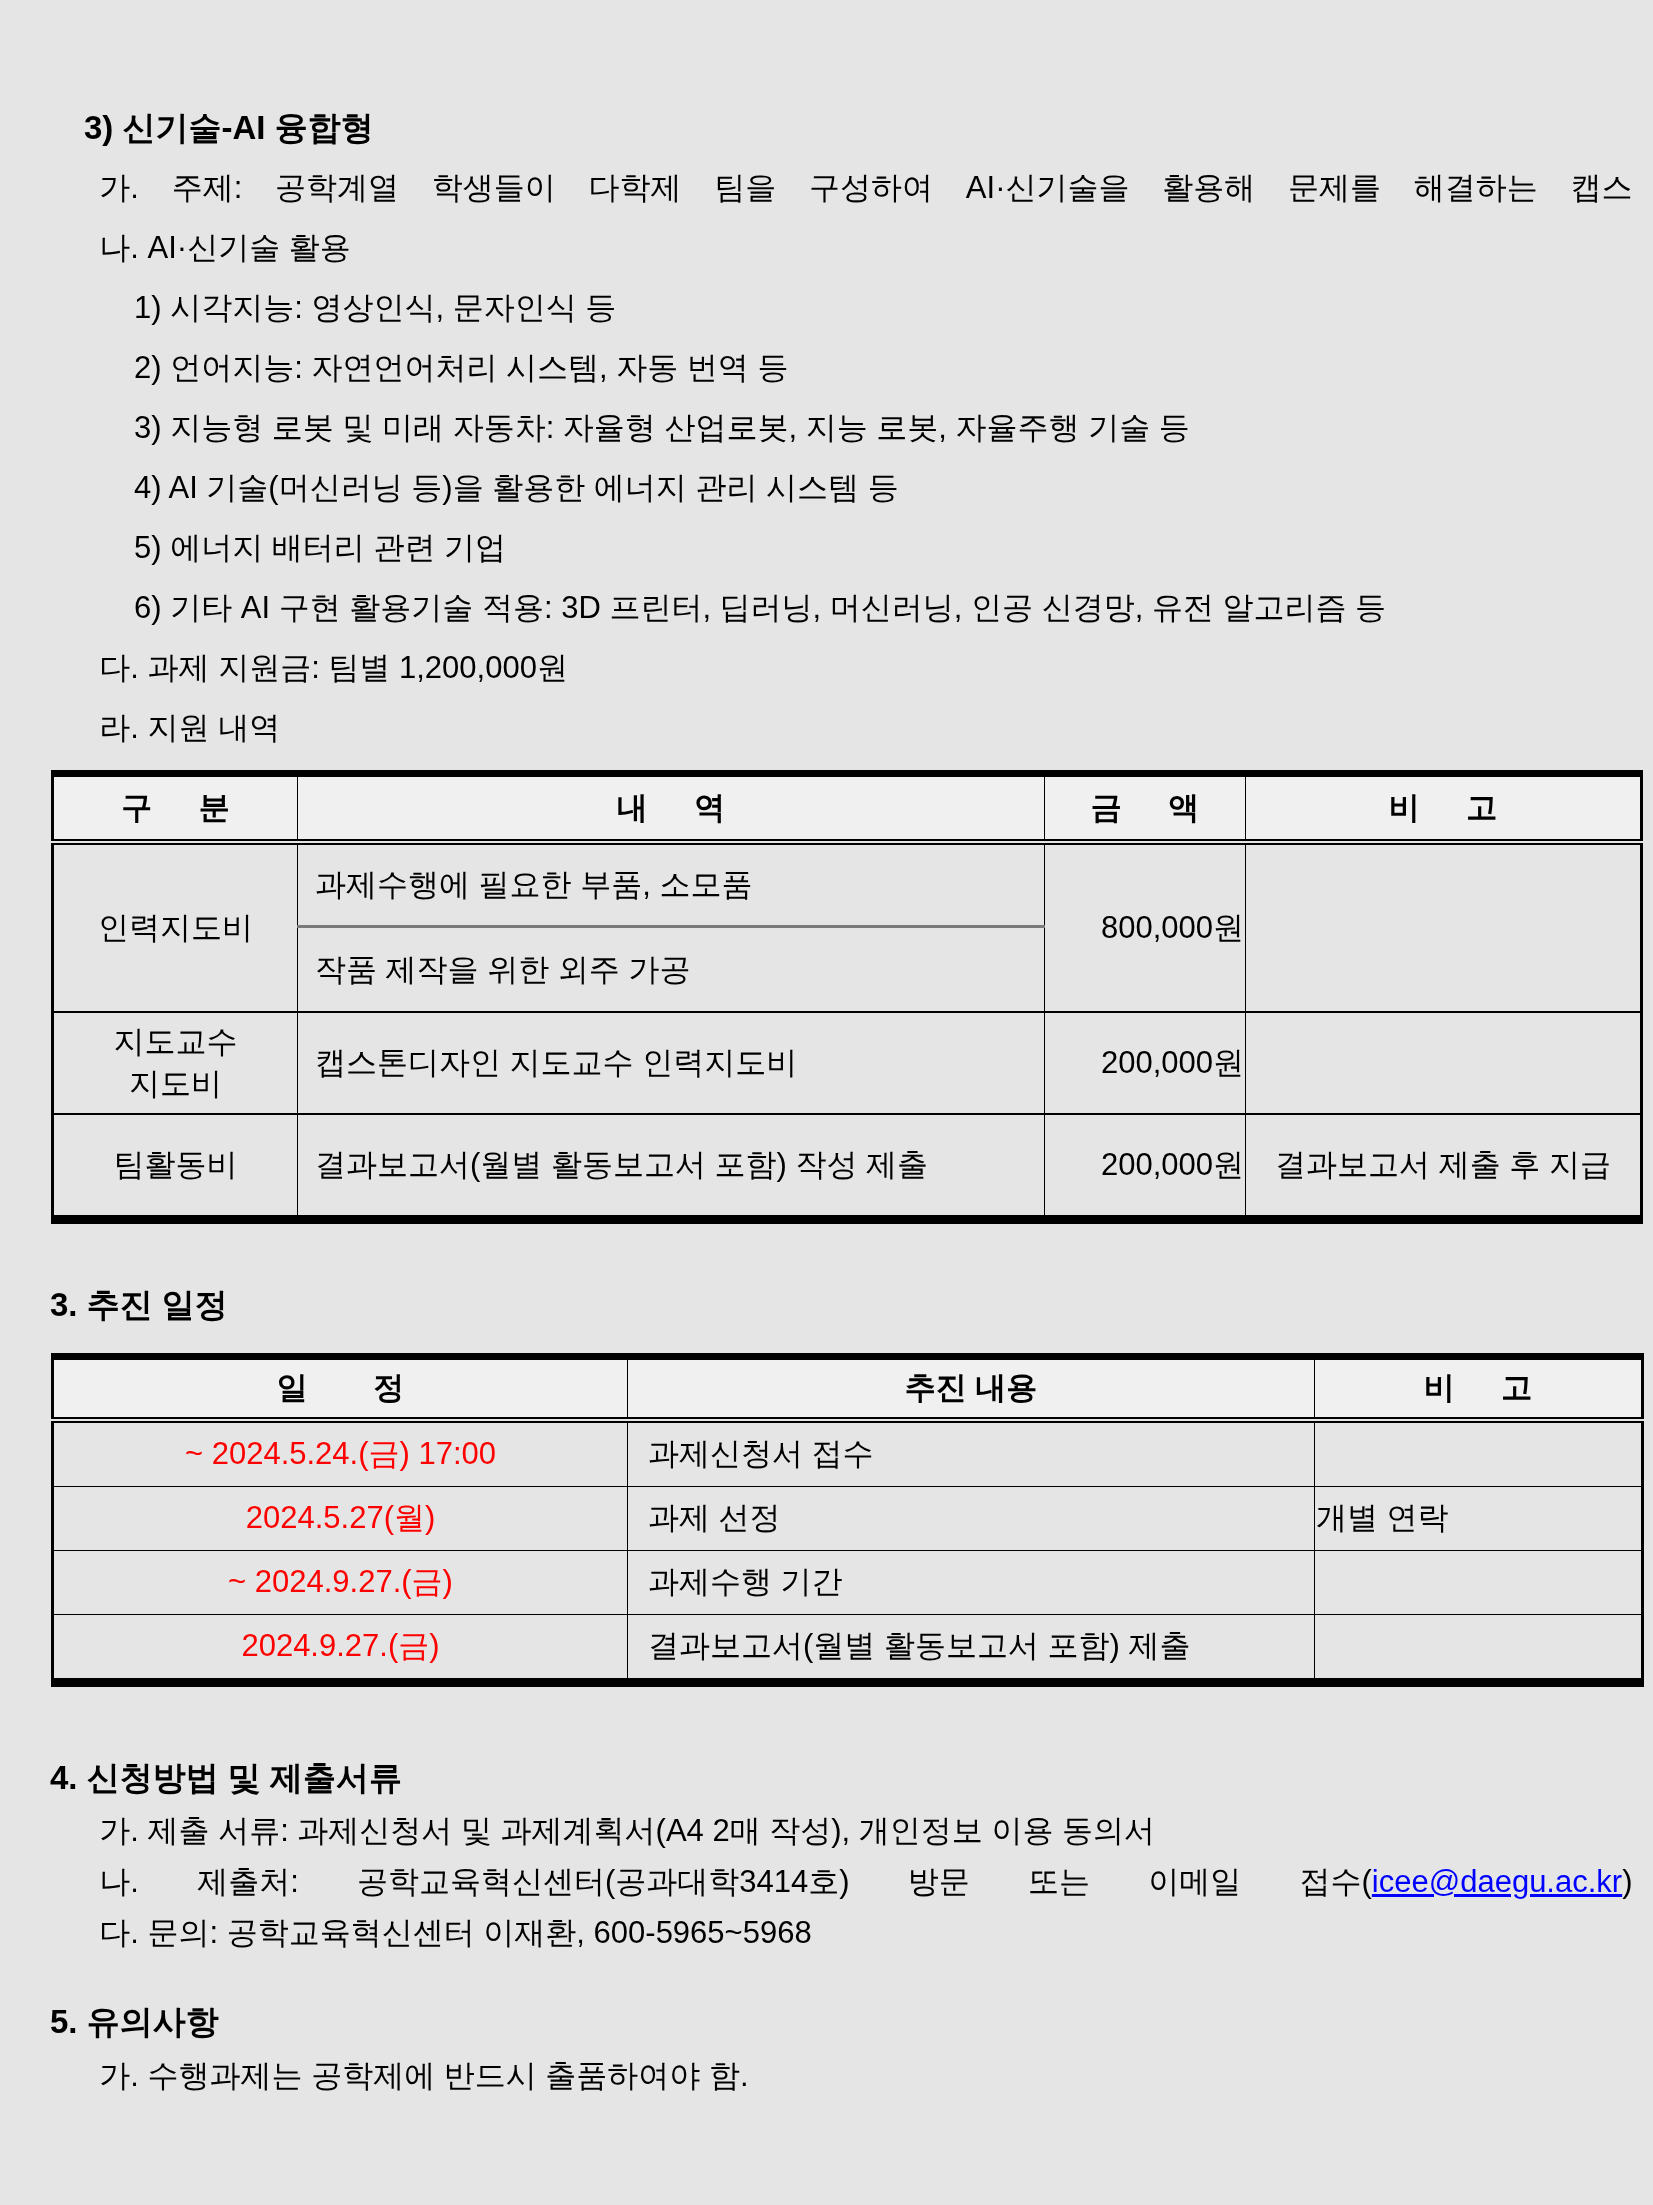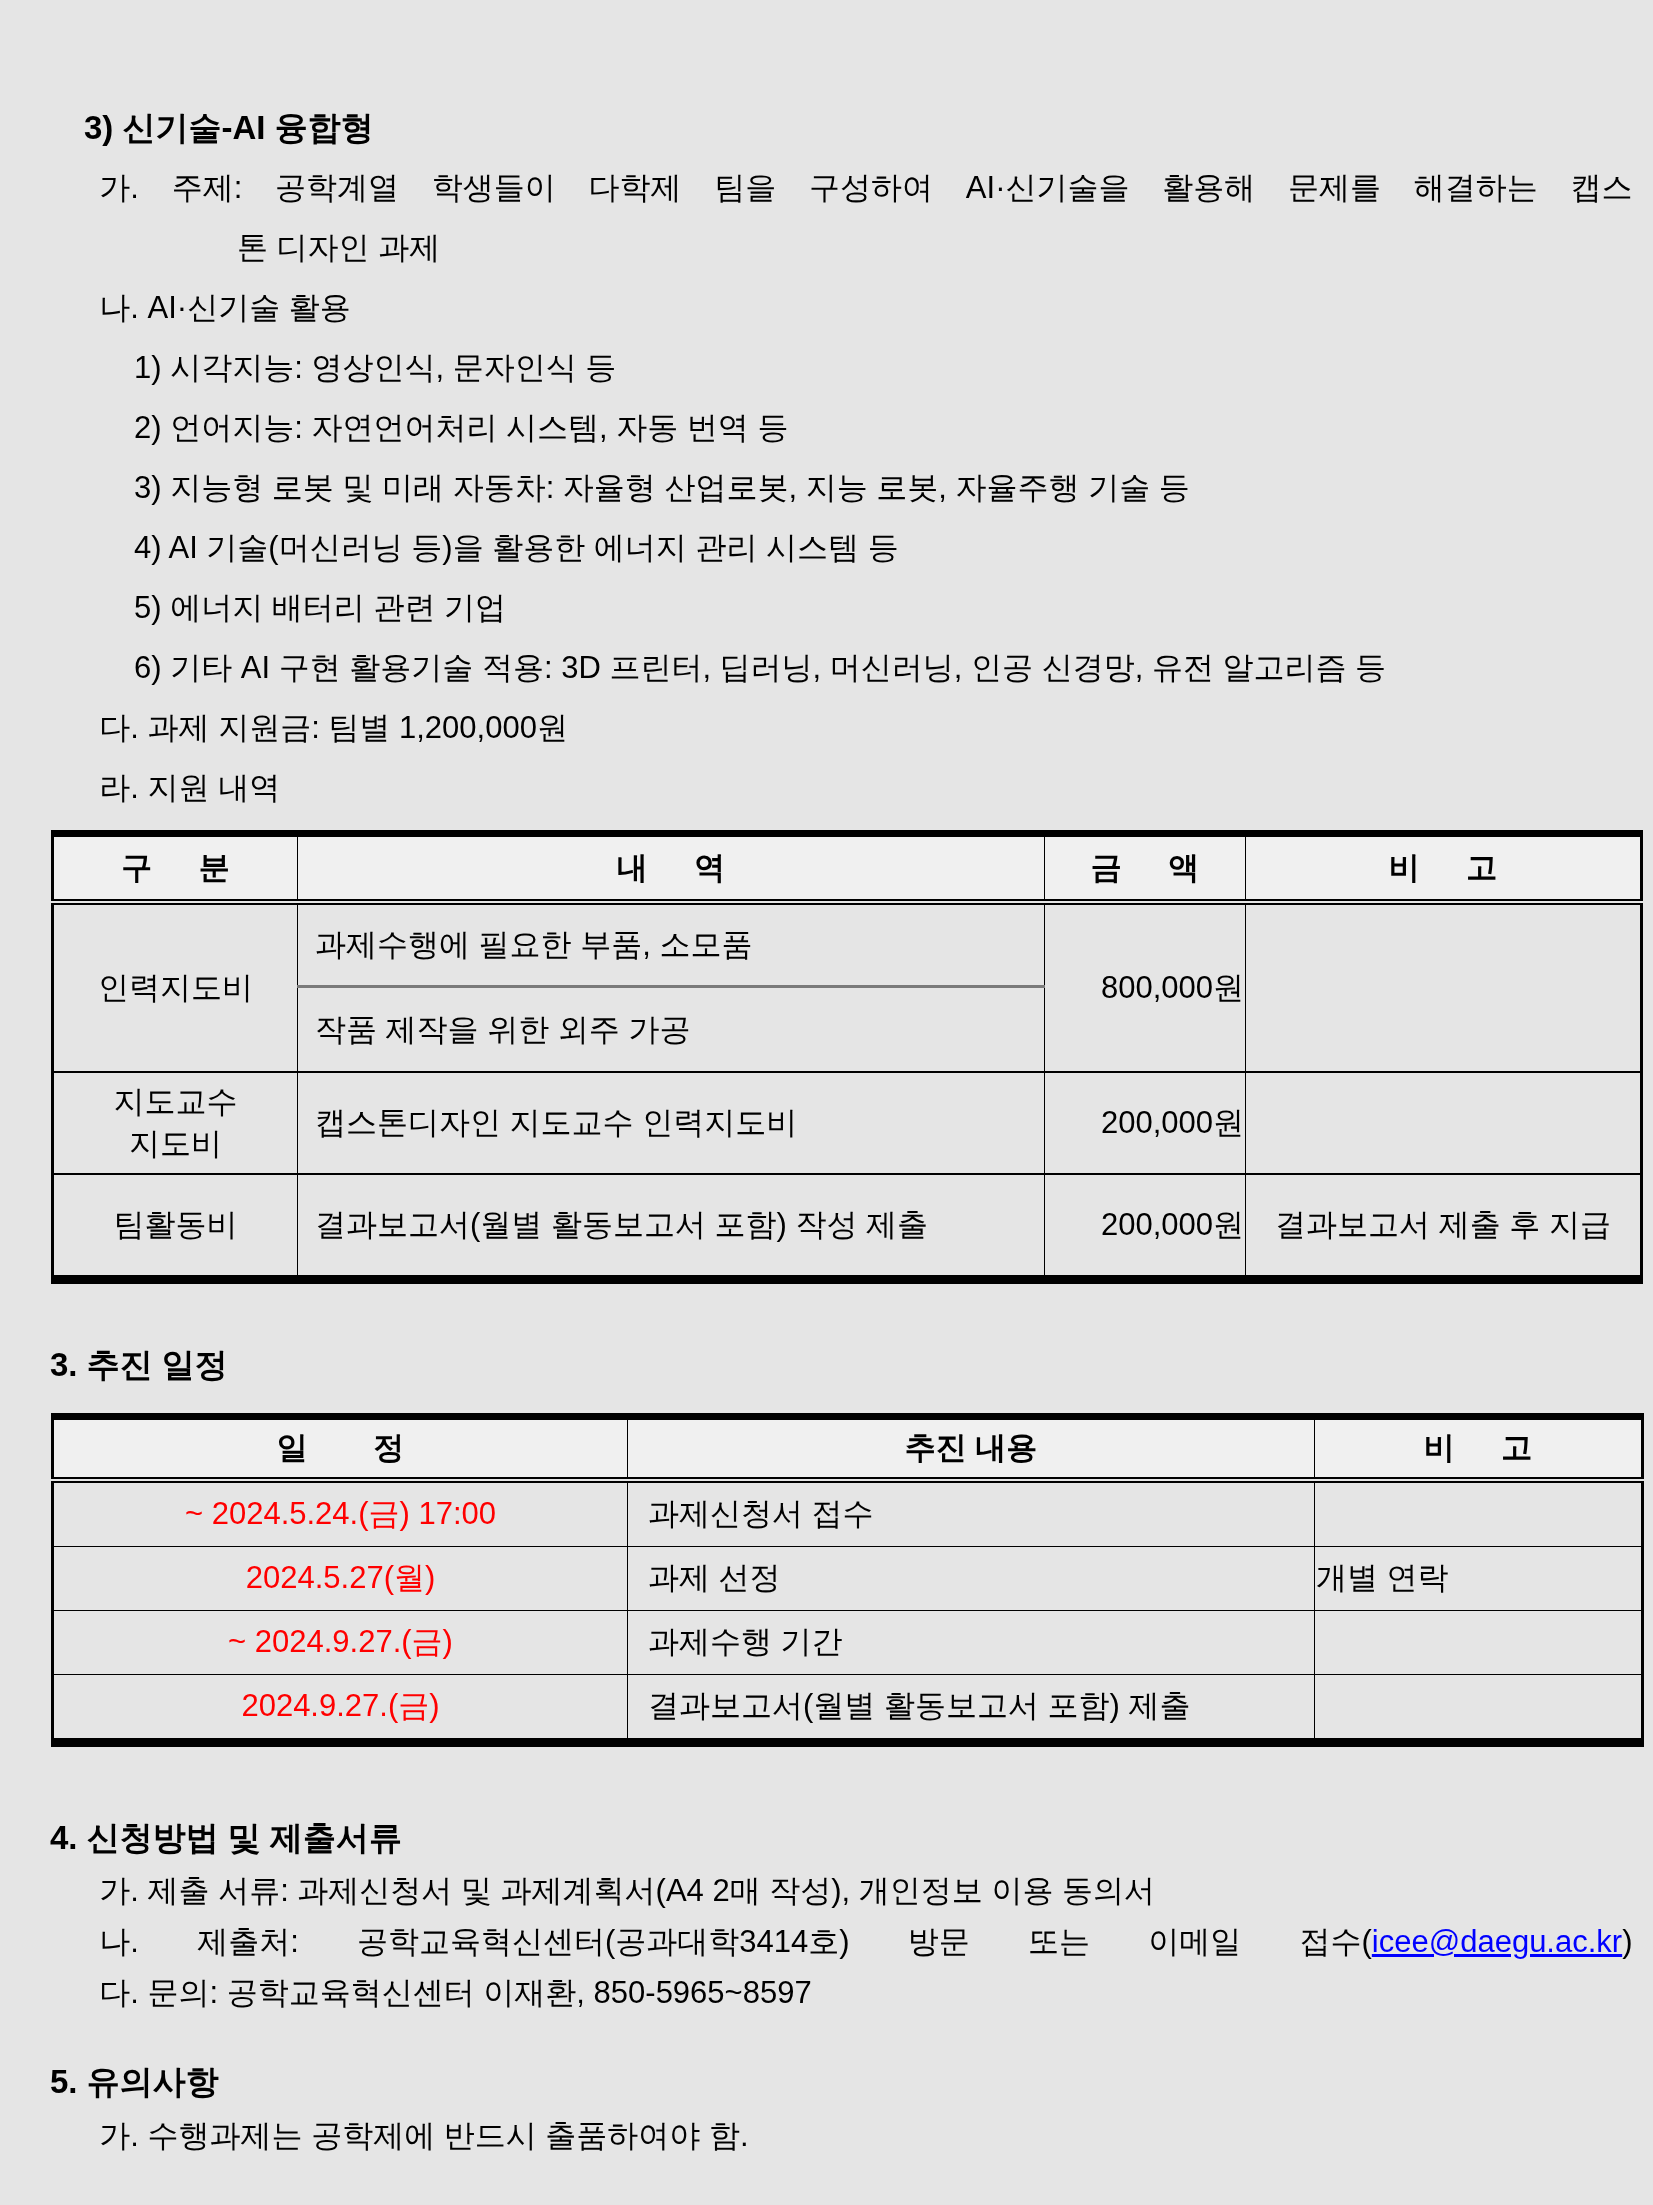--- a/index.html
+++ b/index.html
@@ -81,21 +81,20 @@
   a.email-link { color:#0000ff; text-decoration:underline; cursor:pointer; }
 </style>
 </head>
 <body>
 
 <div class="page">
 
   <div>
     <div class="h-sub">3) 신기술-AI 융합형</div>
     <div class="line ind-a jl">가. 주제: 공학계열 학생들이 다학제 팀을 구성하여 AI·신기술을 활용해 문제를 해결하는 캡스</div>
-    <div class="line ind-cont">톤 디자인 과제</div>
     <div class="line ind-a">나. AI·신기술 활용</div>
     <div class="line ind-num">1) 시각지능: 영상인식, 문자인식 등</div>
     <div class="line ind-num">2) 언어지능: 자연언어처리 시스템, 자동 번역 등</div>
     <div class="line ind-num">3) 지능형 로봇 및 미래 자동차: 자율형 산업로봇, 지능 로봇, 자율주행 기술 등</div>
     <div class="line ind-num">4) AI 기술(머신러닝 등)을 활용한 에너지 관리 시스템 등</div>
     <div class="line ind-num">5) 에너지 배터리 관련 기업</div>
     <div class="line ind-num">6) 기타 AI 구현 활용기술 적용: 3D 프린터, 딥러닝, 머신러닝, 인공 신경망, 유전 알고리즘 등</div>
     <div class="line ind-a">다. 과제 지원금: 팀별 1,200,000원</div>
     <div class="line ind-a">라. 지원 내역</div>
   </div>
@@ -177,21 +176,21 @@
     </tr>
   </tbody>
     </table>
 
   <div class="sec4">
     <div class="section-heading" id="apply-heading">4. 신청방법 및 제출서류</div>
     <div class="line ind-a">가. 제출 서류: 과제신청서 및 과제계획서(A4 2매 작성), 개인정보 이용 동의서</div>
     <div class="line ind-a jl">
       <span>나. 제출처: 공학교육혁신센터(공과대학3414호) 방문 또는 이메일 접수(</span><a class="email-link">icee@daegu.ac.kr</a><span>)</span>
     </div>
-    <div class="line ind-a">다. 문의: 공학교육혁신센터 이재환, 850-5965~8597</div>
+    <div class="line ind-a">다. 문의: 공학교육혁신센터 이재환, 600-5965~5968</div>
   </div>
 
   <div class="sec5">
     <div class="section-heading" id="notice-heading">5. 유의사항</div>
     <div class="line ind-a">가. 수행과제는 공학제에 반드시 출품하여야 함.</div>
 
   </div>
 
 </div>
 

